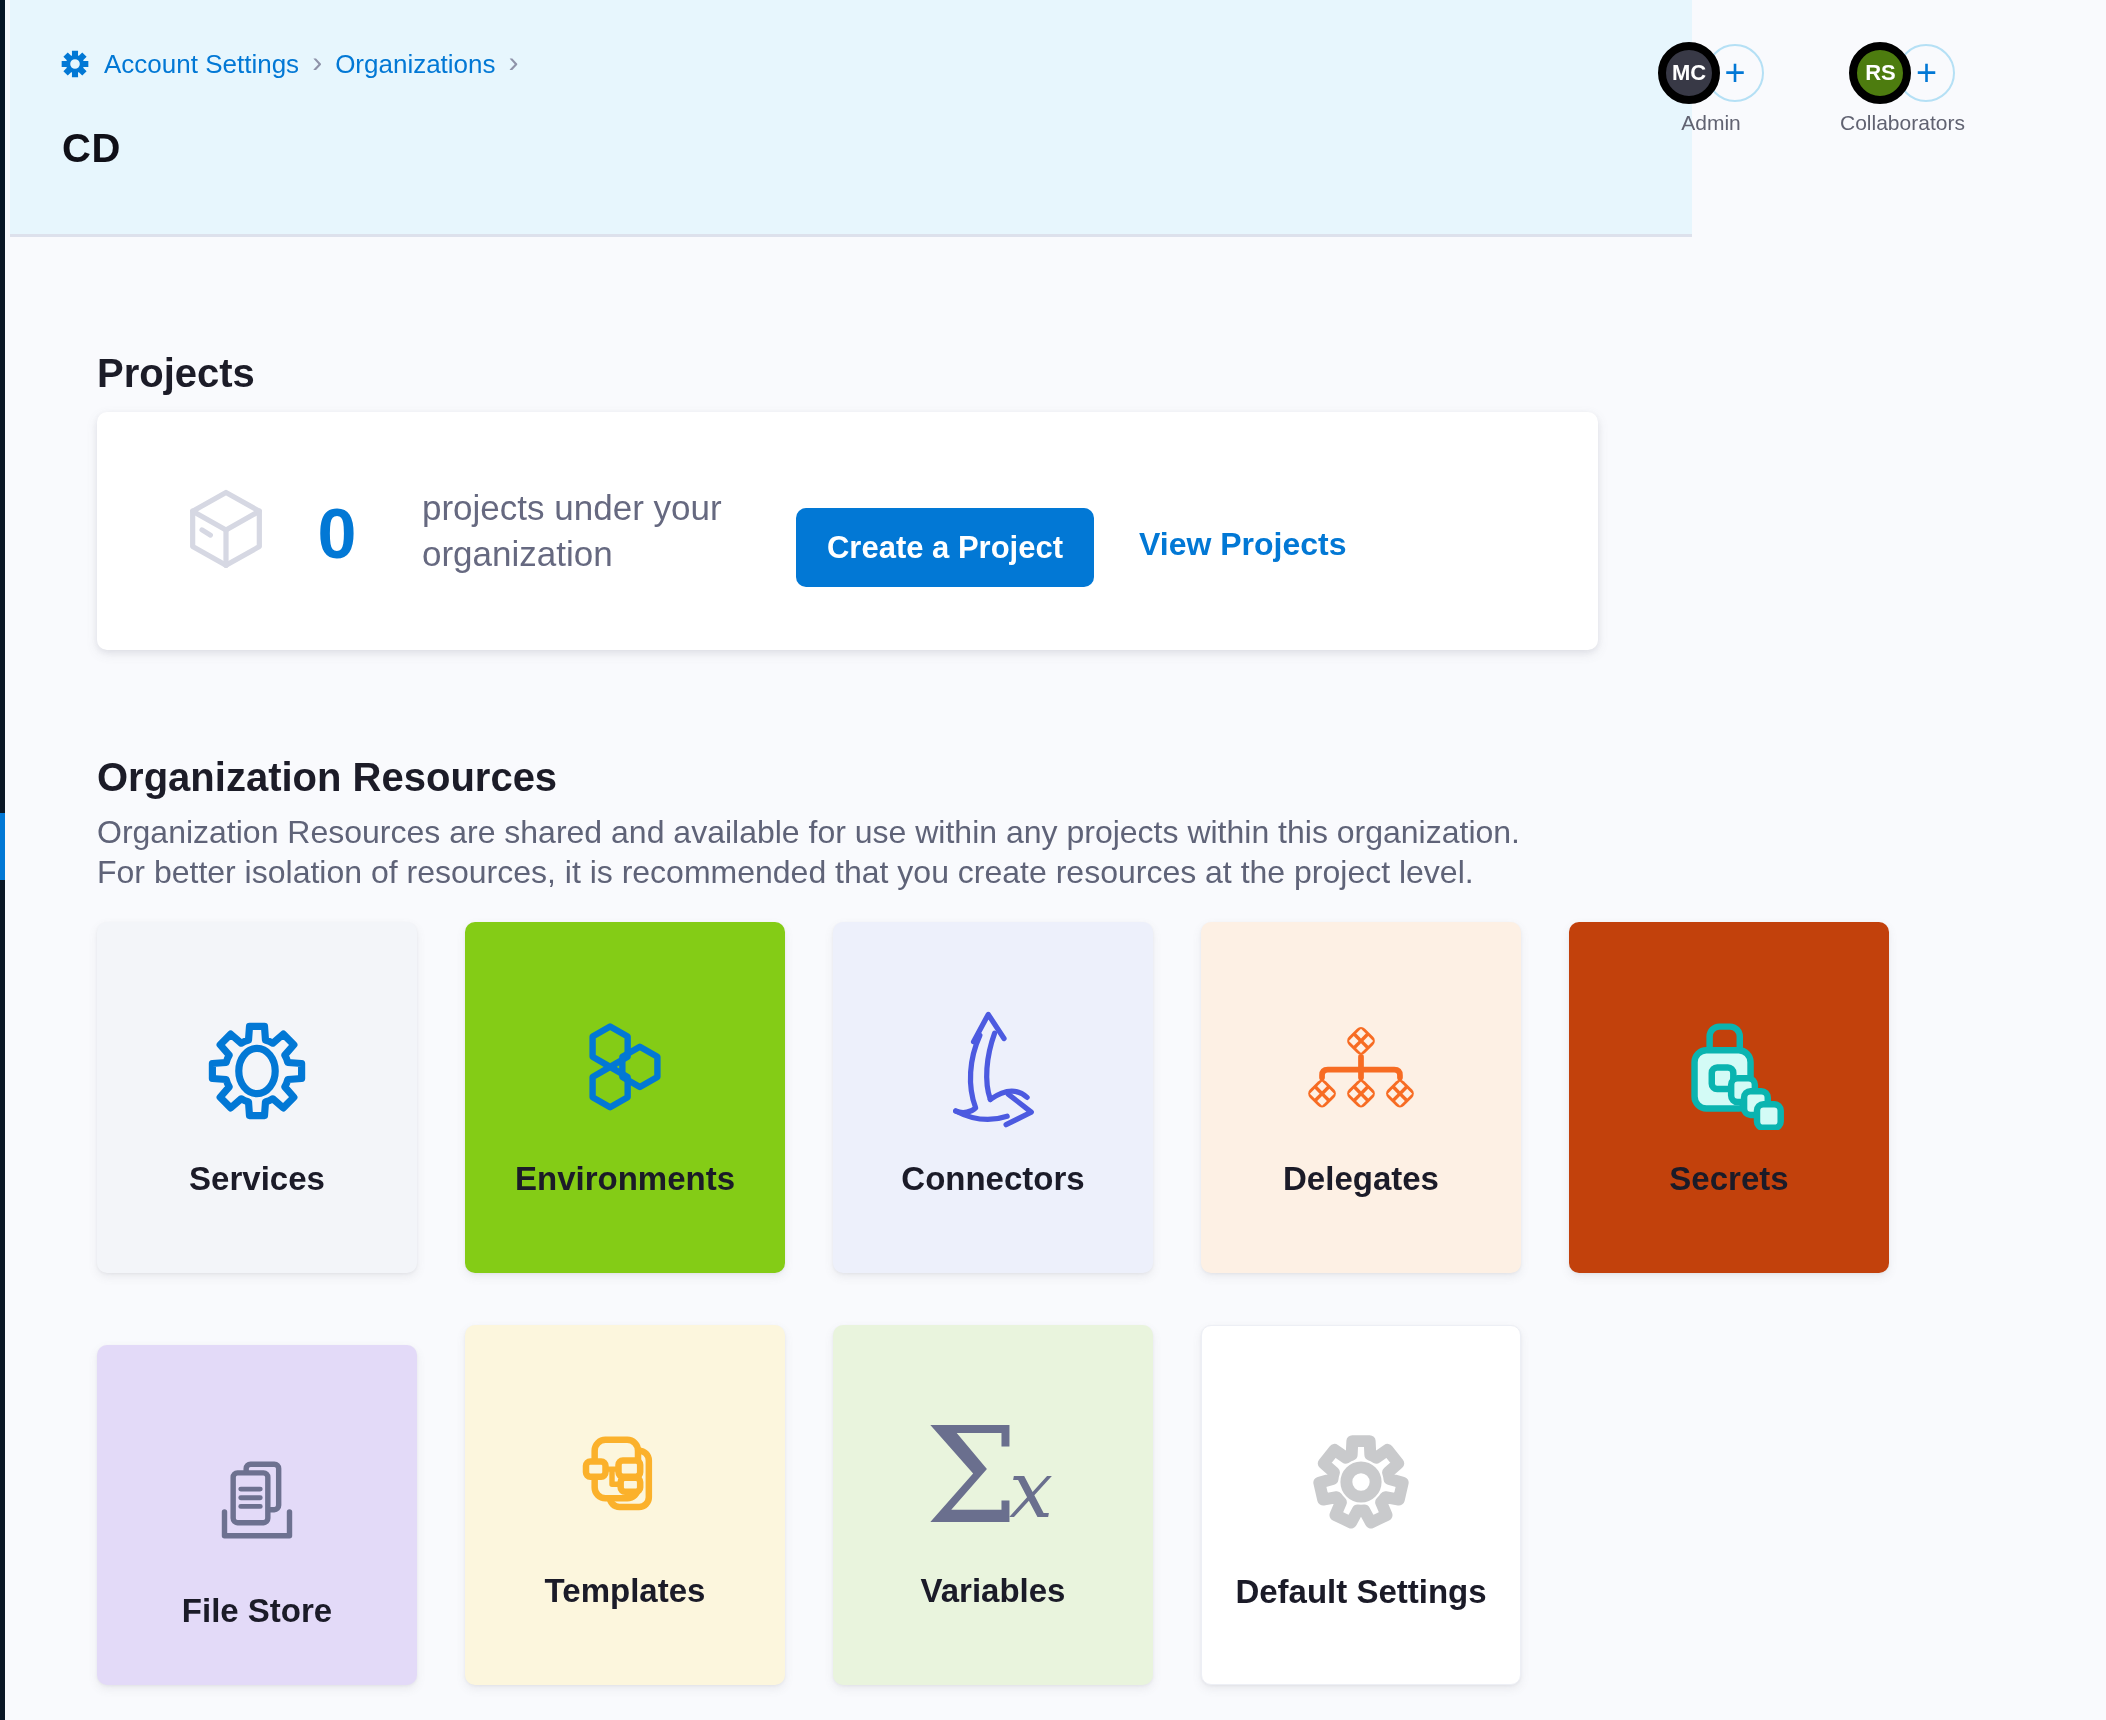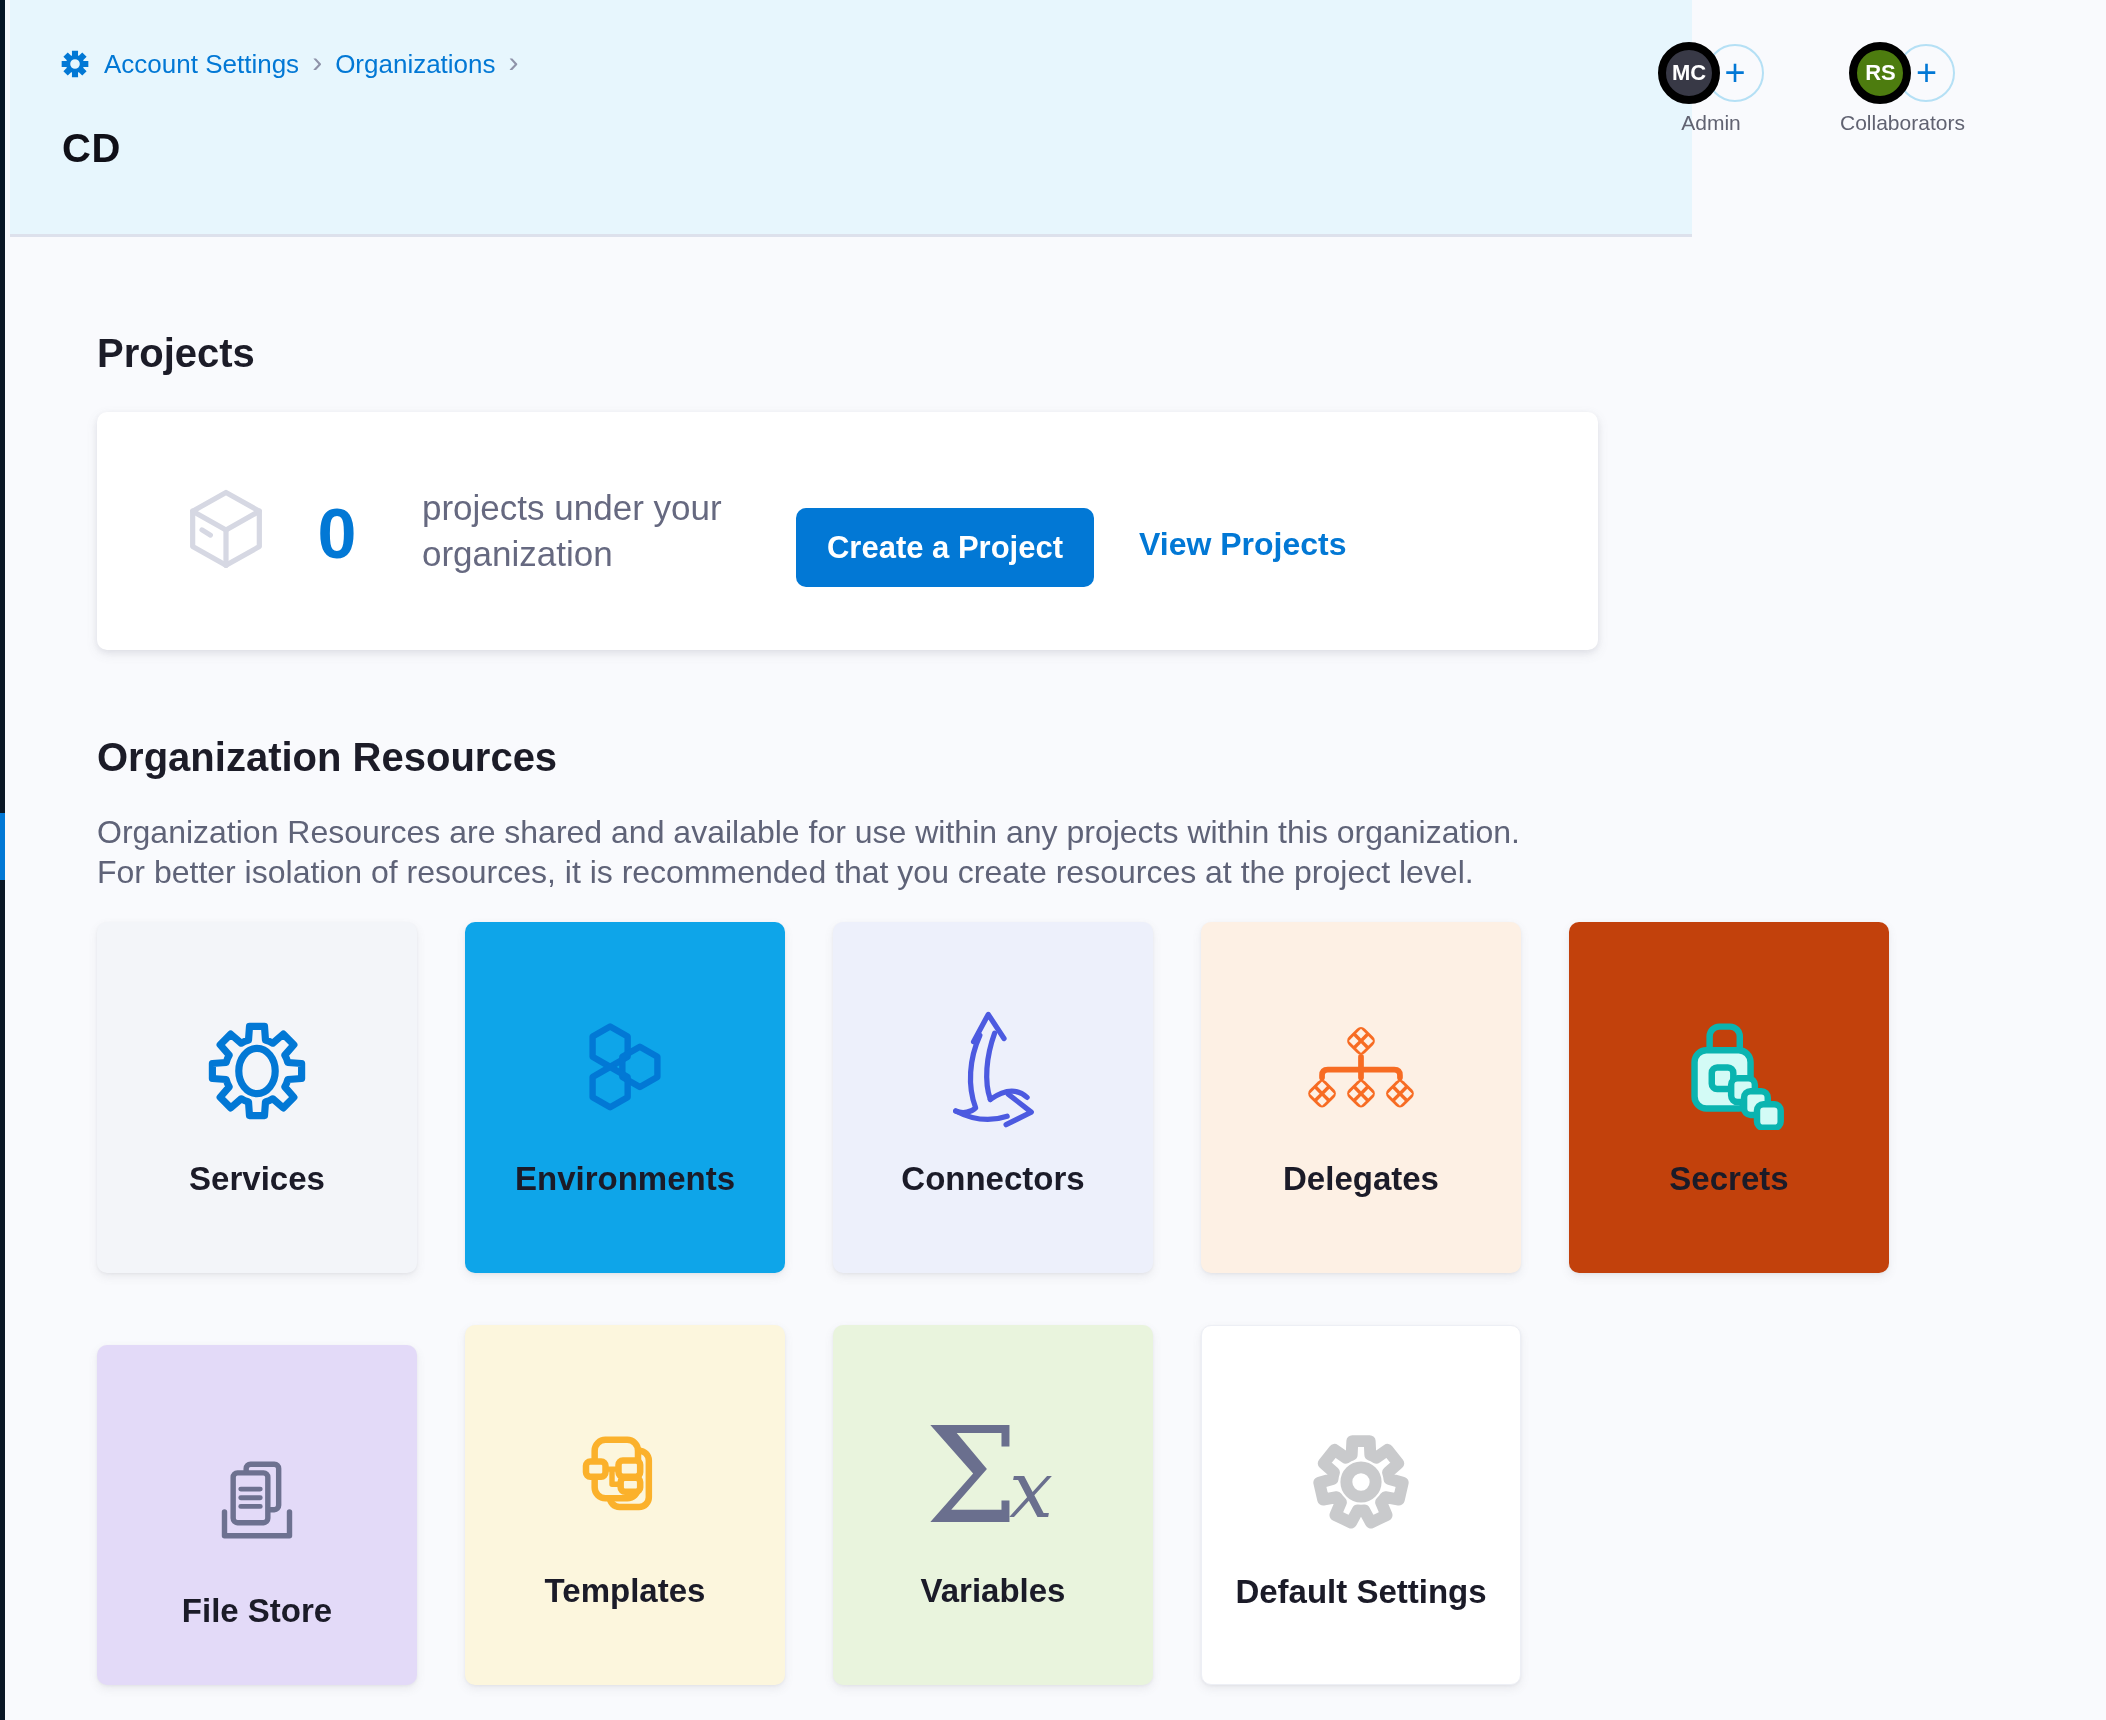--- a/index.html
+++ b/index.html
@@ -24,21 +24,21 @@
   .pair { position:relative; height:64px; display:flex; align-items:center; }
   .plus-circle { width:58px; height:58px; border-radius:50%; border:2.5px solid #b5e0f5; color:#0278d5;
     display:flex; align-items:center; justify-content:center; font-size:36px; font-weight:400;
     margin-left:-14px; cursor:pointer; }
   .avatar { position:relative; z-index:2; width:62px; height:62px; border-radius:50%; border:8px solid #000000;
     display:flex; align-items:center; justify-content:center; color:#ffffff; font-size:22px; font-weight:bold; cursor:pointer; }
   .avatar-admin { background:#383946; }
   .avatar-collab { background:#4d7c0f; }
   .person-label { margin-top:6px; font-size:21px; color:#606271; }
   
-  .section-heading { position:absolute; left:97px; font-size:40px; font-weight:bold; color:#1c1c28; }
+  .section-heading { position:absolute; left:97px; font-size:40px; font-weight:bold; color:#1c1c28;margin-top:20px; }
   #projects-heading { top:331px; }
   #resources-heading { top:735px; }
   .resources-desc { position:absolute; left:97px; top:812px; font-size:32px; line-height:40px; color:#5f6378; }
   
   .projects-card { position:absolute; left:97px; top:412px; width:1501px; height:238px; background:#ffffff;
     border-radius:10px; box-shadow:0 2px 6px rgba(40,41,61,.06), 0 4px 12px rgba(96,97,112,.12); }
   .cube-icon { position:absolute; left:79px; top:70px; }
   .projects-count { position:absolute; left:180px; top:82px; width:120px; text-align:center;
     font-size:70px; font-weight:bold; color:#0278d5; }
   .projects-caption { position:absolute; left:325px; top:73px; width:300px; font-size:35px; line-height:46px; color:#666980; }
@@ -51,21 +51,21 @@
   .res-grid { position:absolute; left:97px; top:922px; display:grid;
     grid-template-columns:repeat(5,320px); grid-template-rows:351px 360px; column-gap:48px; row-gap:52px; }
   .res-card { position:relative; border-radius:10px; cursor:pointer;
     box-shadow:0 1px 3px rgba(40,41,61,.05), 0 4px 10px rgba(96,97,112,.10); }
   .res-card .icon { position:absolute; top:96px; left:0; width:100%; display:flex; justify-content:center; }
   .res-card .res-label { position:absolute; top:238px; left:0; width:100%; text-align:center;
     font-size:33px; font-weight:bold; color:#1b1b28; }
   .res-card.row2 .icon { top:104px; }
   .res-card.row2 .res-label { top:247px; }
   .card-services { background:#f3f5f9; }
-  .card-environments { background:#0ea5e9; }
+  .card-environments { background:#84cc16; }
   .card-connectors { background:#edf0fb; }
   .card-connectors .icon { top:84px; }
   .card-delegates { background:#fdf0e4; }
   .card-secrets { background:#c2410c; }
   .card-filestore { background:#e3daf8;margin-top:20px; }
   .card-templates { background:#fcf6dd; }
   .card-variables { background:#e9f4dd; }
   .card-gitops { background:#ffffff; border:1px solid #edeff5; }
   .card-gitops .icon { top:92px; }
   .card-default { background:#ffffff; border:1px solid #edeff5; }

